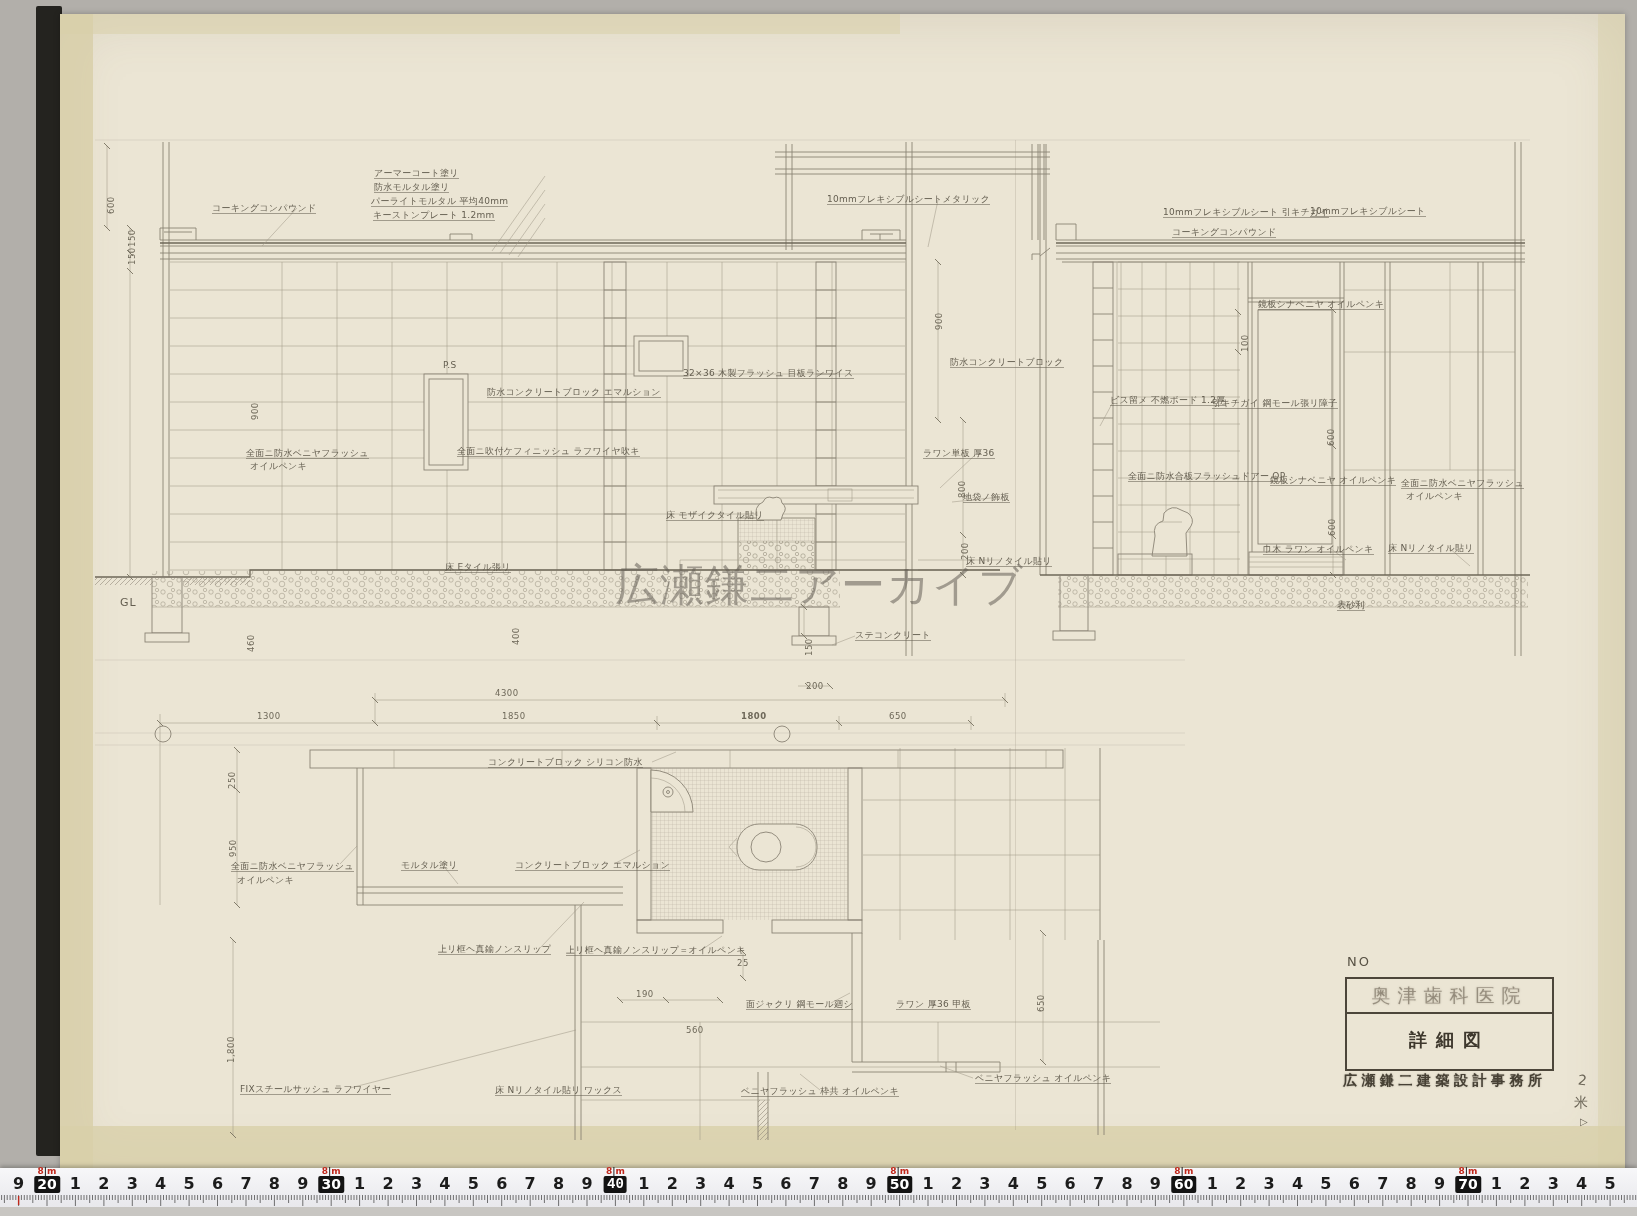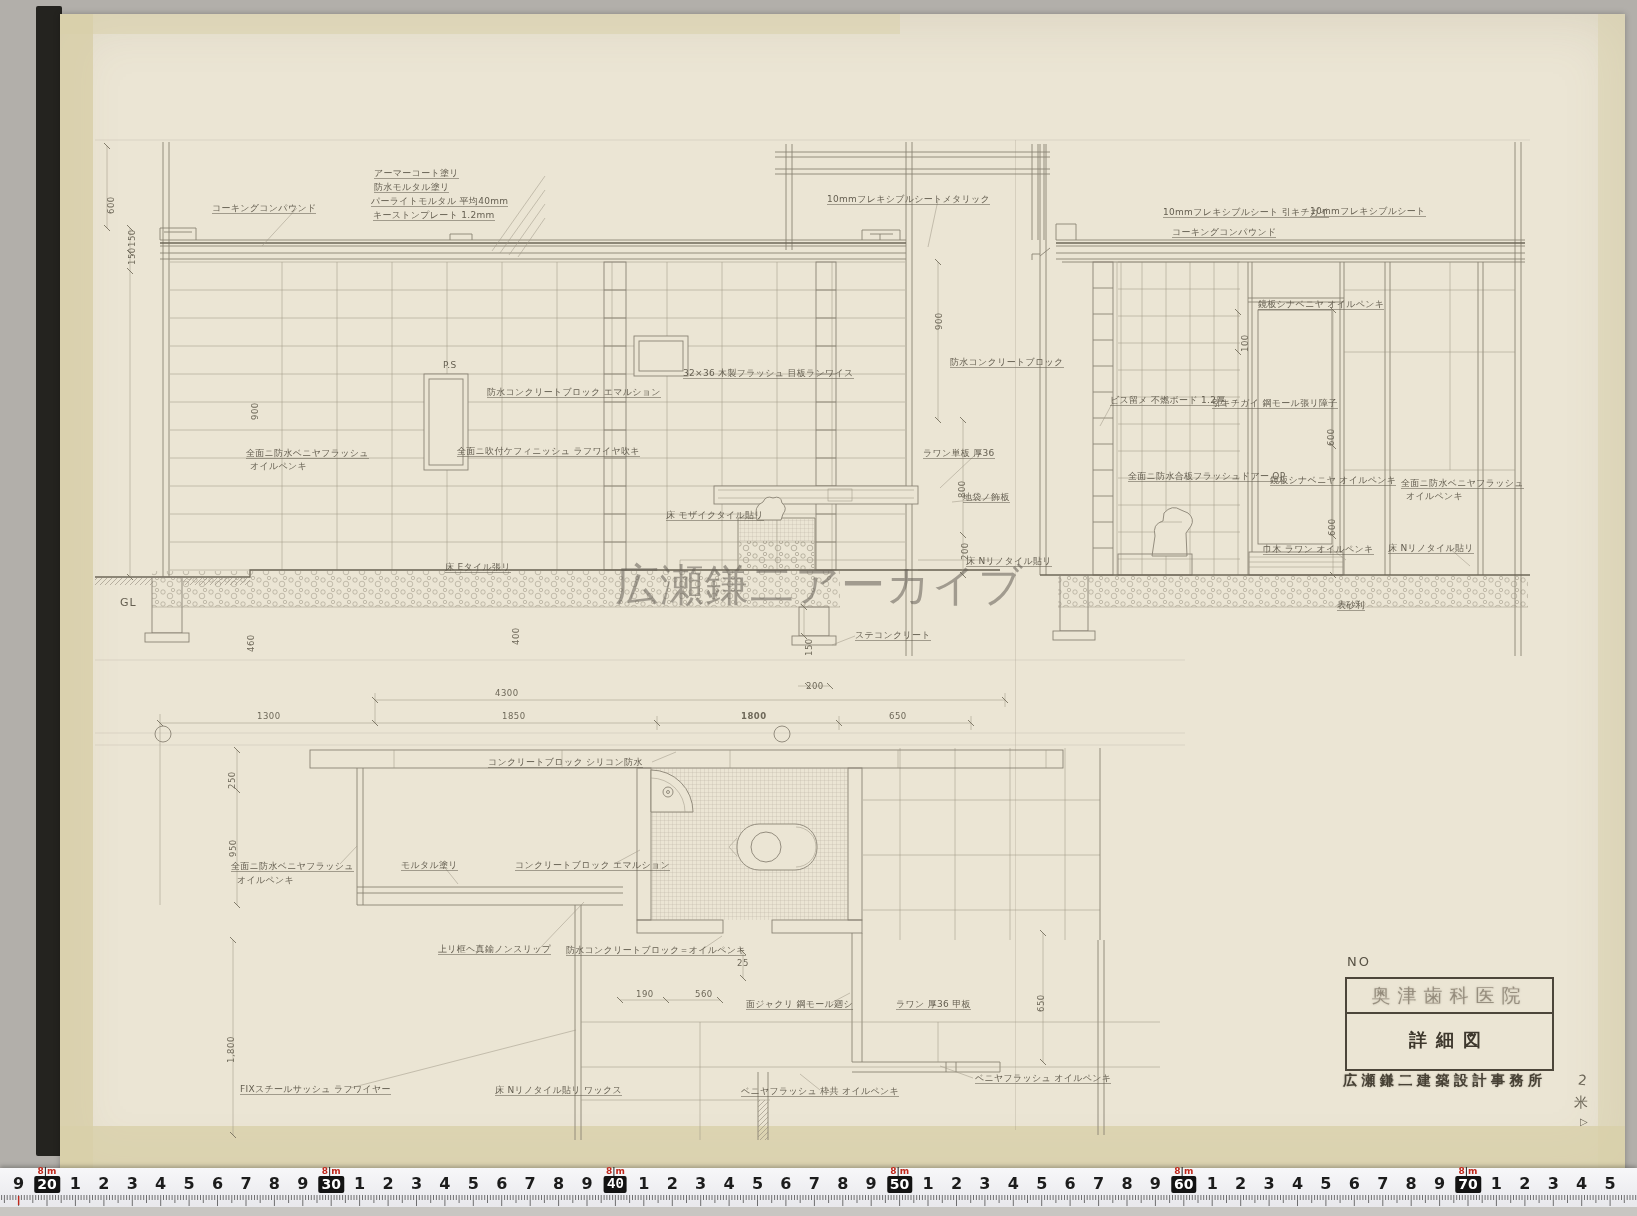--- a/index.html
+++ b/index.html
@@ -239,35 +239,35 @@
       <span class="ann" style="left: 1406px; top: 491px;">オイルペンキ</span>
       <span class="ann u" style="left: 1263px; top: 544px;">巾木 ラワン オイルペンキ</span>
       <span class="ann u" style="left: 1388px; top: 543px;">床 Nリノタイル貼リ</span>
       <span class="ann u" style="left: 1337px; top: 600px;">表砂利</span>
       <span class="ann u" style="left: 488px; top: 757px;">コンクリートブロック シリコン防水</span>
       <span class="ann u" style="left: 231px; top: 861px;">全面ニ防水ベニヤフラッシュ</span>
       <span class="ann" style="left: 237px; top: 875px;">オイルペンキ</span>
       <span class="ann u" style="left: 401px; top: 860px;">モルタル塗リ</span>
       <span class="ann u" style="left: 515px; top: 860px;">コンクリートブロック エマルション</span>
       <span class="ann u" style="left: 438px; top: 944px;">上リ框ヘ真鍮ノンスリップ</span>
-      <span class="ann u" style="left: 566px; top: 945px;">防水コンクリートブロック＝オイルペンキ</span>
+      <span class="ann u" style="left: 566px; top: 945px;">上リ框ヘ真鍮ノンスリップ＝オイルペンキ</span>
       <span class="ann u" style="left: 746px; top: 999px;">面ジャクリ 鋼モール廻シ</span>
       <span class="ann u" style="left: 896px; top: 999px;">ラワン 厚36 甲板</span>
       <span class="ann u" style="left: 975px; top: 1073px;">ベニヤフラッシュ オイルペンキ</span>
       <span class="ann u" style="left: 741px; top: 1086px;">ベニヤフラッシュ 枠共 オイルペンキ</span>
       <span class="ann u" style="left: 240px; top: 1084px;">FIXスチールサッシュ ラフワイヤー</span>
       <span class="ann u" style="left: 495px; top: 1085px;">床 Nリノタイル貼リ ワックス</span>
       <span class="ann dim" style="left: 495px; top: 688px;">4300</span>
       <span class="ann dim" style="left: 257px; top: 711px;">1300</span>
       <span class="ann dim" style="left: 502px; top: 711px; text-align: right;">1850</span>
       <span class="ann dim" style="left: 741px; top: 711px; font-weight: bold;">1800</span>
       <span class="ann dim" style="left: 889px; top: 711px;">650</span>
       <span class="ann dim" style="left: 737px; top: 958px;">25</span>
       <span class="ann dim" style="left: 636px; top: 989px;">190</span>
-      <span class="ann dim" style="left: 686px; top: 989px; margin-left: 9px;">560</span>
+      <span class="ann dim" style="left: 686px; top: 1025px;">560</span>
       <span class="ann dim" style="left: 806px; top: 681px;">200</span>
       <span class="ann rot dim" style="left: 106px; top: 214px;">600</span>
       <span class="ann rot dim" style="left: 127px; top: 247px;">150</span>
       <span class="ann rot dim" style="left: 127px; top: 265px;">150</span>
       <span class="ann rot dim" style="left: 250px; top: 420px;">900</span>
       <span class="ann rot dim" style="left: 804px; top: 656px;">150</span>
       <span class="ann rot dim" style="left: 246px; top: 652px;">460</span>
       <span class="ann rot dim" style="left: 511px; top: 645px;">400</span>
       <span class="ann rot dim" style="left: 227px; top: 789px;">250</span>
       <span class="ann rot dim" style="left: 228px; top: 857px;">950</span>

